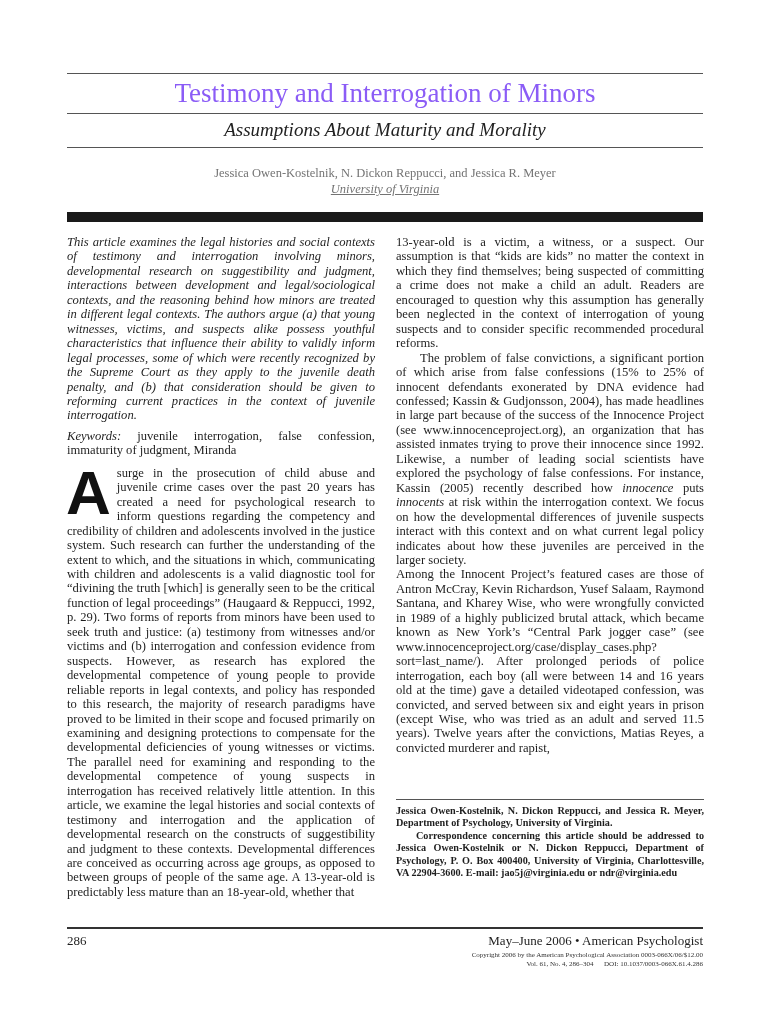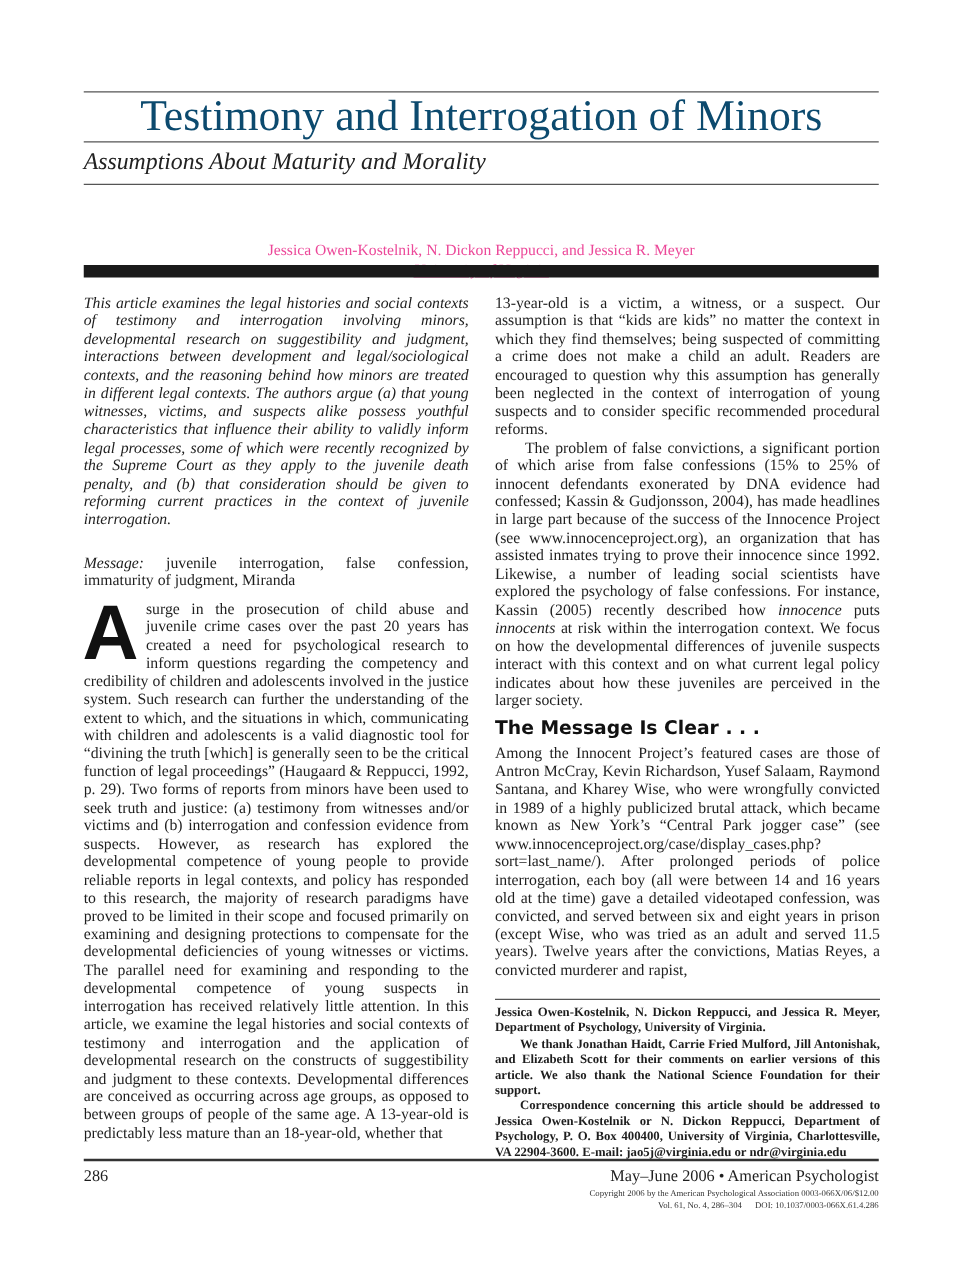--- a/index.html
+++ b/index.html
@@ -6,39 +6,39 @@
     body {
       width: 768px; height: 1024px; position: relative; overflow: hidden;
       font-family: "Liberation Serif", "DejaVu Serif", serif;
       color: #1e1e1e;
     }
     .rule { position: absolute; left: 67px; width: 636px; background: #555; }
     .rule.thin { height: 1px; }
     .rule.bar { height: 10px; background: #1a1a1a; }
     .title {
       position: absolute; left: 67px; width: 636px; top: 75px;
-      text-align: center; font-size: 35px; line-height: 36px; color: #0c4a6e;
+      text-align: center; font-size: 27px; line-height: 36px; color: #8b5cf6;
     }
     .subtitle {
       position: absolute; left: 67px; width: 636px; top: 116px;
-      font-size: 19px; line-height: 28px; font-style: italic; color: #222;
+      text-align: center; font-size: 19px; line-height: 28px; font-style: italic; color: #222;
     }
     .authors {
       position: absolute; left: 67px; width: 636px; top: 165px;
-      text-align: center; font-size: 12.5px; line-height: 16px; color: #ec4899; margin-top: 27px;
+      text-align: center; font-size: 12.5px; line-height: 16px; color: #737373;
     }
     .affil { font-style: italic; display: block; text-decoration: underline; }
     .col {
       position: absolute; top: 235px; width: 308px;
       font-size: 12.6px; line-height: 14.45px; text-align: justify;
       hyphens: auto;
     }
     .col.left { left: 67px; }
     .col.right { left: 396px; }
-    .abstract { font-style: italic; margin: 0 0 20px 0; }
+    .abstract { font-style: italic; margin: 0 0 6px 0; }
     .keywords { margin: 0 0 8px 0; }
     .keywords .kl { font-style: italic; }
     .body-p { margin: 0; }
     .indent { text-indent: 24px; }
     .dropcap {
       float: left; font-family: "Liberation Sans", "DejaVu Sans", sans-serif;
       font-weight: bold; font-size: 62px; line-height: 46px; height: 46px;
       margin: 4px 6px 0 -1px; color: #111;
     }
     .section-head {
@@ -73,38 +73,36 @@
 <div class="authors">
   <span>Jessica Owen-Kostelnik, N. Dickon Reppucci, and Jessica R. Meyer</span>
   <span class="affil">University of Virginia</span>
 </div>
 
 <div class="rule bar" style="top:212px;"></div>
 
 <div class="col left">
   <p class="abstract">This article examines the legal histories and social contexts of testimony and interrogation involving minors, developmental research on suggestibility and judgment, interactions between development and legal/sociological contexts, and the reasoning behind how minors are treated in different legal contexts. The authors argue (a) that young witnesses, victims, and suspects alike possess youthful characteristics that influence their ability to validly inform legal processes, some of which were recently recognized by the Supreme Court as they apply to the juvenile death penalty, and (b) that consideration should be given to reforming current practices in the context of juvenile interrogation.</p>
   <p class="keywords">
-    <span class="kl">Message:</span><span> juvenile interrogation, false confession, immaturity of judgment, Miranda</span>
+    <span class="kl">Keywords:</span><span> juvenile interrogation, false confession, immaturity of judgment, Miranda</span>
   </p>
   <p class="body-p">
     <span class="dropcap">A</span><span>surge in the prosecution of child abuse and juvenile crime cases over the past 20 years has created a need for psychological research to inform questions regarding the competency and credibility of children and adolescents involved in the justice system. Such research can further the understanding of the extent to which, and the situations in which, communicating with children and adolescents is a valid diagnostic tool for “divining the truth [which] is generally seen to be the critical function of legal proceedings” (Haugaard &amp; Reppucci, 1992, p. 29). Two forms of reports from minors have been used to seek truth and justice: (a) testimony from witnesses and/or victims and (b) interrogation and confession evidence from suspects. However, as research has explored the developmental competence of young people to provide reliable reports in legal contexts, and policy has responded to this research, the majority of research paradigms have proved to be limited in their scope and focused primarily on examining and designing protections to compensate for the developmental deficiencies of young witnesses or victims. The parallel need for examining and responding to the developmental competence of young suspects in interrogation has received relatively little attention. In this article, we examine the legal histories and social contexts of testimony and interrogation and the application of developmental research on the constructs of suggestibility and judgment to these contexts. Developmental differences are conceived as occurring across age groups, as opposed to between groups of people of the same age. A 13-year-old is predictably less mature than an 18-year-old, whether that</span>
   </p>
 </div>
 
 <div class="col right">
   <p class="body-p">13-year-old is a victim, a witness, or a suspect. Our assumption is that “kids are kids” no matter the context in which they find themselves; being suspected of committing a crime does not make a child an adult. Readers are encouraged to question why this assumption has generally been neglected in the context of interrogation of young suspects and to consider specific recommended procedural reforms.</p>
   <p class="body-p indent"><span>The problem of false convictions, a significant portion of which arise from false confessions (15% to 25% of innocent defendants exonerated by DNA evidence had confessed; Kassin &amp; Gudjonsson, 2004), has made headlines in large part because of the success of the Innocence Project (see www.innocenceproject.org), an organization that has assisted inmates trying to prove their innocence since 1992. Likewise, a number of leading social scientists have explored the psychology of false confessions. For instance, Kassin (2005) recently described how </span><em>innocence</em><span> puts </span><em>innocents</em><span> at risk within the interrogation context. We focus on how the developmental differences of juvenile suspects interact with this context and on what current legal policy indicates about how these juveniles are perceived in the larger society.</span></p>
-  <h3 class="section-head">The Message Is Clear . . .</h3>
   <p class="body-p">Among the Innocent Project’s featured cases are those of Antron McCray, Kevin Richardson, Yusef Salaam, Raymond Santana, and Kharey Wise, who were wrongfully convicted in 1989 of a highly publicized brutal attack, which became known as New York’s “Central Park jogger case” (see www.innocenceproject.org/case/display_cases.php?sort=last_name/). After prolonged periods of police interrogation, each boy (all were between 14 and 16 years old at the time) gave a detailed videotaped confession, was convicted, and served between six and eight years in prison (except Wise, who was tried as an adult and served 11.5 years). Twelve years after the convictions, Matias Reyes, a convicted murderer and rapist,</p>
 </div>
 
 <div class="fn-rule"></div>
 <div class="footnote">
   <p>Jessica Owen-Kostelnik, N. Dickon Reppucci, and Jessica R. Meyer, Department of Psychology, University of Virginia.</p>
-  <p class="ind">We thank Jonathan Haidt, Carrie Fried Mulford, Jill Antonishak, and Elizabeth Scott for their comments on earlier versions of this article. We also thank the National Science Foundation for their support.</p>
   <p class="ind">Correspondence concerning this article should be addressed to Jessica Owen-Kostelnik or N. Dickon Reppucci, Department of Psychology, P. O. Box 400400, University of Virginia, Charlottesville, VA 22904-3600. E-mail: jao5j@virginia.edu or ndr@virginia.edu</p>
 </div>
 
 <div class="rule thin" style="top:927px;height:2px;background:#333;"></div>
 <div class="page-num">286</div>
 <div class="journal">May–June 2006 • American Psychologist</div>
 <div class="copyright">
   <span class="cp2">Copyright 2006 by the American Psychological Association 0003-066X/06/$12.00</span>
   <span class="cp2" style="white-space:pre;">Vol. 61, No. 4, 286–304      DOI: 10.1037/0003-066X.61.4.286</span>
 </div>

